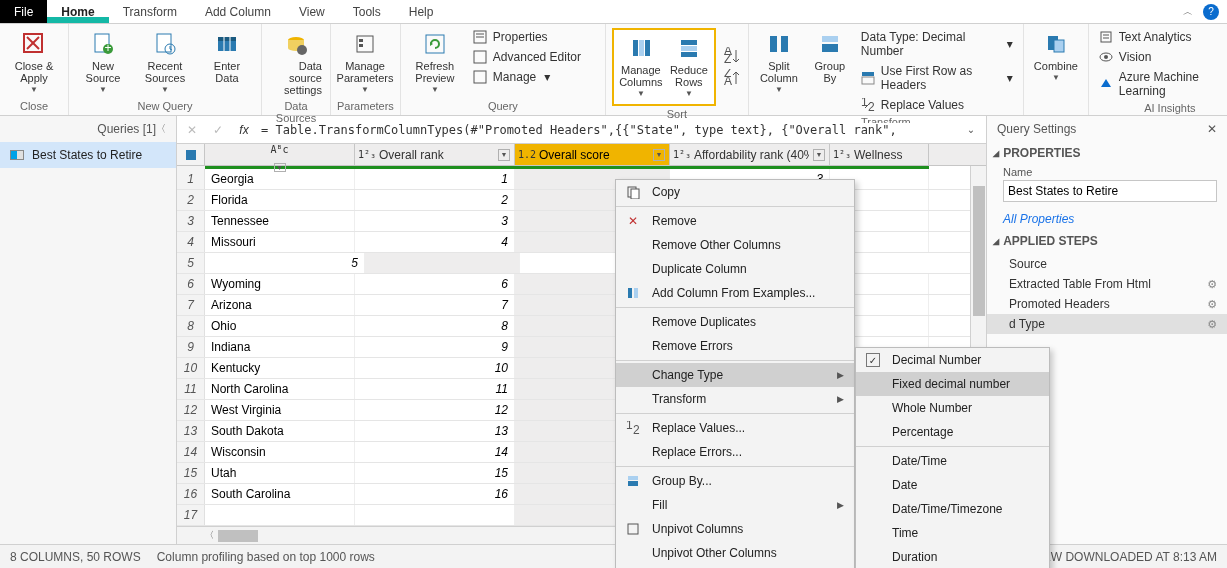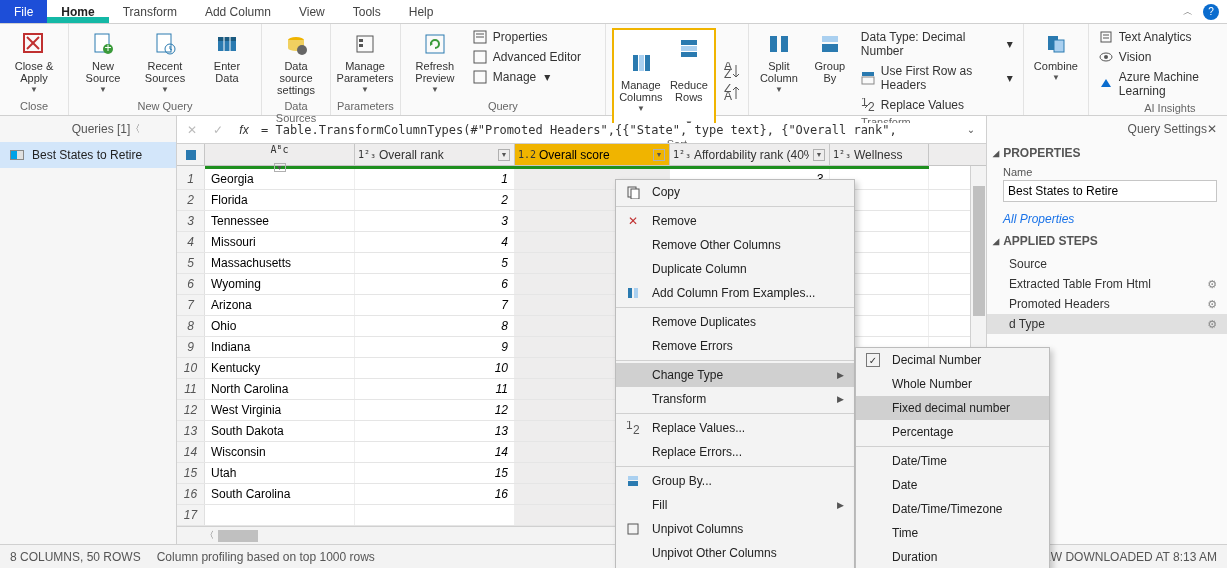--- a/index.html
+++ b/index.html
@@ -1,21 +1,21 @@
 <!DOCTYPE html>
 <html><head>
 <meta charset="utf-8">
 <style>
 * { box-sizing: border-box; margin: 0; padding: 0; font-family: "Segoe UI", sans-serif; font-size: 12px; }
 body { background: #fff; user-select: none; width: 1227px; height: 568px; overflow: hidden; position: relative; }
 
 
 .title-tabs { display: flex; align-items: stretch; height: 24px; border-bottom: 1px solid #d0d0d0; }
 .title-tab { padding: 0 14px; line-height: 24px; color: #444; cursor: pointer; }
-.title-tab.file { background: #1d4ed8; color: #fff; }
+.title-tab.file { background: #000000; color: #fff; }
 .title-tab.active { border-bottom: 6px solid #14b8a6; font-weight: 600; color: #222; }
 .title-spacer { flex: 1; }
 .title-tools { display: flex; align-items: center; gap: 10px; padding-right: 8px; color: #444; }
 .help-circle { width: 16px; height: 16px; border-radius: 50%; background: #0a6cce; color: #fff; font-size: 10px; display: flex; align-items: center; justify-content: center; }
 
 
 .ribbon { display: flex; height: 92px; border-bottom: 1px solid #d0d0d0; background: #fafafa; }
 .rgroup { display: flex; flex-direction: column; padding: 4px 6px 0 6px; border-right: 1px solid #e3e3e3; }
 .rgroup .items { display: flex; gap: 6px; }
 .rgroup .label { text-align: center; font-size: 11px; color: #666; margin-top: 2px; }
@@ -26,21 +26,21 @@
 .rbtn-sm { display: flex; align-items: center; gap: 6px; padding: 2px 4px; width: 160px; cursor: pointer; color: #333; font-size: 11px; }
 .rbtn-sm .ic { width: 14px; height: 14px; display: flex; align-items: center; justify-content: center;}
 .rstack { display: flex; flex-direction: column; justify-content: flex-start; gap: 2px; }
 .rwrap { display:flex; align-items:center; }
 
 .highlight-box { border: 2px solid #f0b400; padding: 2px; background: #fff; }
 
 
 .main { display: flex; height: 428px; }
 .queries-pane { width: 177px; border-right: 1px solid #d0d0d0; background: #f6f6f6; }
-.queries-head { display: flex; align-items: center; justify-content: center; padding: 6px 10px; color: #555; margin-left: 36px; }
+.queries-head { display: flex; align-items: center; justify-content: flex-end; padding: 6px 10px; color: #555; margin-left: 36px; }
 .queries-head .chev { font-size: 10px; color: #555; }
 .query-item { display: flex; align-items: center; gap: 8px; padding: 6px 10px; background: #d3e6fa; color: #222; }
 .query-item .ic { width: 14px; height: 10px; background: linear-gradient(90deg,#00a2e8 50%, #e0e0e0 50%); border: 1px solid #888; }
 
 .center { flex: 1; display: flex; flex-direction: column; border-right: 1px solid #d0d0d0; }
 .formula-bar { display: flex; align-items: center; height: 28px; border-bottom: 1px solid #d0d0d0; padding: 0 6px; gap: 8px; }
 .formula-bar .ic { width: 18px; height: 18px; display:flex;align-items:center;justify-content:center; color:#888; }
 .formula-bar input { flex: 1; border: none; outline: none; font-family: Consolas, monospace; font-size: 12px; color: #333; }
 
 
@@ -67,21 +67,21 @@
 .c3 { width:155px; background:#eeeded; }
 .c4 { width:160px; text-align:right; font-style: italic; }
 .c5 { width:99px; }
 .hscroll { height:18px; background:#f3f3f3; border-top:1px solid #d0d0d0; display:flex; align-items:center; padding-left:28px;}
 .hscroll .thumb { width:40px; height:12px; background:#c0c0c0; margin-left:4px;}
 .vscroll { position:absolute; right:0; top:22px; width:16px; bottom:18px; background:#f3f3f3; border-left:1px solid #d0d0d0;}
 .vscroll .thumb { width:12px; height:130px; background:#c0c0c0; margin:20px auto;}
 
 
 .settings { width: 240px; background:#fafafa; padding: 0; }
-.settings-head { display:flex; align-items:center; justify-content:flex-end; padding: 6px 10px; color:#555; }
+.settings-head { display:flex; align-items:center; justify-content:space-between; padding: 6px 10px; color:#555; }
 .sect-head { display:flex; align-items:center; gap:4px; padding: 4px 6px; font-size:11px; color:#555; font-weight:600;}
 .sect-head .tri { font-size:8px; }
 .prop-field { padding: 2px 10px 6px 16px; }
 .prop-field label { color:#555; font-size:11px; display:block; margin-bottom:2px;}
 .prop-field input { width:100%; border:1px solid #c6c6c6; padding:3px 4px; font-size:12px;}
 .prop-link { padding: 4px 16px; color:#1a73e8; cursor:pointer;font-style:italic; }
 .steps { padding: 2px 0;}
 .step { display:flex; align-items:center; justify-content:space-between; padding: 3px 10px 3px 22px; color:#333;}
 .step .gear { color:#888; font-size:11px;}
 .step.sel { background:#e0e0e0; }
@@ -184,21 +184,21 @@
   <div class="rgroup">
     <div class="items">
       <div class="rbtn-lg">
           <span class="ic">
             <svg width="24" height="24">
               <ellipse cx="12" cy="8" rx="8" ry="3" fill="#f0b400"></ellipse>
               <path d="M4 8 L4 16 A8 3 0 0 0 20 16 L20 8" fill="#f0d060"></path>
               <circle cx="18" cy="18" r="5" fill="#666"></circle>
             </svg>
           </span>
-          <span class="txt" style="white-space:pre-line;">Data source
+          <span class="txt" style="white-space:pre-line;text-align:right;">Data source
 settings</span>
         </div>
     </div>
     <div class="label">Data Sources</div>
   </div>
 
   <div class="rgroup">
     <div class="items">
       <div class="rbtn-lg">
           <span class="ic">
@@ -271,21 +271,21 @@
               <svg width="24" height="24">
                 <rect x="4" y="4" width="5" height="16" fill="#2a7ab0"></rect>
                 <rect x="10" y="4" width="5" height="16" fill="#aad0f0"></rect>
                 <rect x="16" y="4" width="5" height="16" fill="#2a7ab0"></rect>
               </svg>
             </span>
             <span class="txt" style="white-space:pre-line;">Manage
 Columns</span>
             <span class="caret">▼</span>
           </div>
-        <div class="rbtn-lg" style="width:46px;gap:15px;">
+        <div class="rbtn-lg" style="width:46px;">
             <span class="ic">
               <svg width="24" height="24">
                 <rect x="4" y="4" width="16" height="5" fill="#2a7ab0"></rect>
                 <rect x="4" y="10" width="16" height="5" fill="#aad0f0"></rect>
                 <rect x="4" y="16" width="16" height="5" fill="#2a7ab0"></rect>
               </svg>
             </span>
             <span class="txt" style="white-space:pre-line;">Reduce
 Rows</span>
             <span class="caret">▼</span>
@@ -505,21 +505,20 @@
           <div class="grow">
             <div class="rownum">4</div>
   <div class="cell c1">Missouri</div>
   <div class="cell c2">4</div>
   <div class="cell c3"></div>
   <div class="cell c4">3</div>
   <div class="cell c5"></div>
           </div>
           <div class="grow">
             <div class="rownum">5</div>
-  <div class="cell c1">Massachusetts</div>
   <div class="cell c2">5</div>
   <div class="cell c3"></div>
   <div class="cell c4">42</div>
   <div class="cell c5"></div>
           </div>
           <div class="grow">
             <div class="rownum">6</div>
   <div class="cell c1">Wyoming</div>
   <div class="cell c2">6</div>
   <div class="cell c3"></div>
@@ -759,27 +758,27 @@
   <div class="ctx-item"></div>
 </div>
 
 <div class="ctx2">
   <div class="ctx-item">
       <span class="mic">
         <span class="chk">✓</span>
       </span>
       <span>Decimal Number</span>
     </div>
+  <div class="ctx-item hover">
+      <span class="mic"></span>
+      <span>Fixed decimal number</span>
+    </div>
   <div class="ctx-item">
       <span class="mic"></span>
       <span>Whole Number</span>
-    </div>
-  <div class="ctx-item hover">
-      <span class="mic"></span>
-      <span>Fixed decimal number</span>
     </div>
   <div class="ctx-item">
       <span class="mic"></span>
       <span>Percentage</span>
     </div>
   <div class="ctx-sep"></div>
   <div class="ctx-item">
       <span class="mic"></span>
       <span>Date/Time</span>
     </div>

